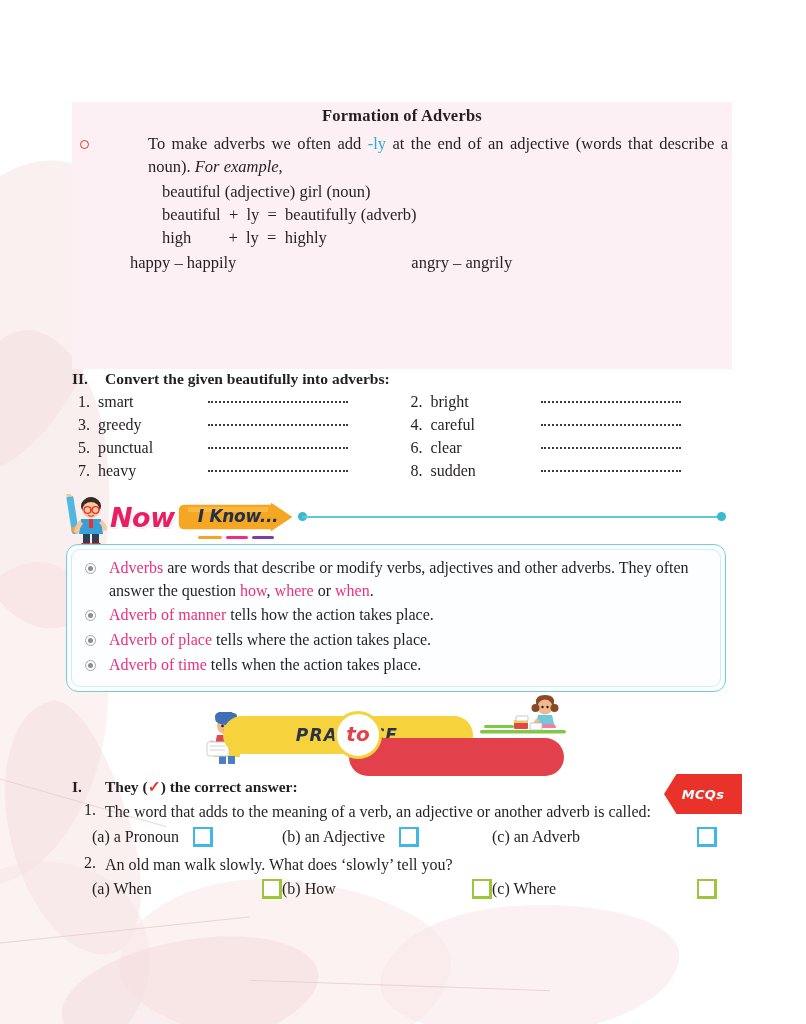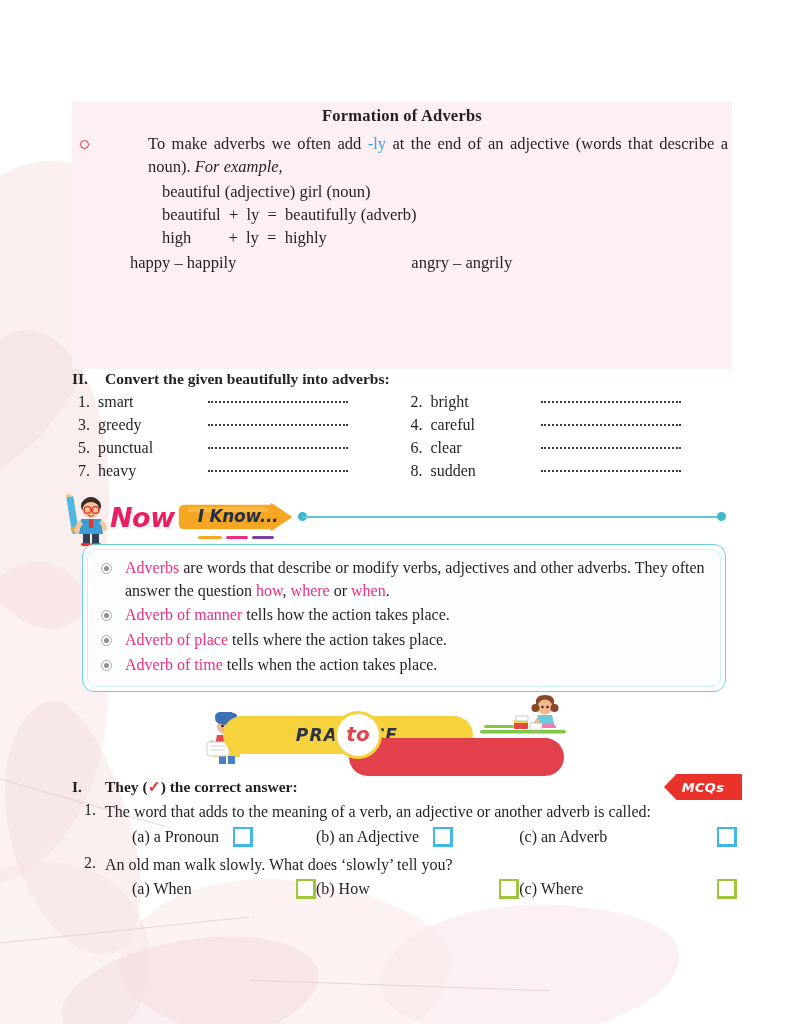--- a/index.html
+++ b/index.html
@@ -81,21 +81,21 @@
     font-size:17px; color:#23304a; letter-spacing:-.3px;
   }
   .dash-set { position:absolute; left:132px; top:40px; width:92px; height:5px; }
   .dash-set i { position:absolute; height:3px; border-radius:2px; top:0; }
   .nik-line { position:absolute; left:236px; top:20px; right:8px; height:2px; background:#5ec8d8; }
   .nik-dot { position:absolute; left:232px; top:16px; width:9px; height:9px; border-radius:50%; background:#3cb9cc; }
   .nik-dot-r { position:absolute; right:0px; top:16px; width:9px; height:9px; border-radius:50%; background:#3cb9cc; }
 
   .nik-box {
     position:relative; margin-top:-2px; border:1.6px solid #6fd0dd; border-radius:12px;
-    background:#fcfeff; padding:12px 16px 12px 14px; min-height:118px;margin-left:16px;
+    background:#fcfeff; padding:12px 16px 12px 14px; min-height:118px;
   }
   .nik-box:after {
     content:""; position:absolute; left:4px; top:4px; right:4px; bottom:4px;
     border:1px solid #cdeef3; border-radius:9px; pointer-events:none;
   }
   .nik-item { display:flex; align-items:flex-start; margin-bottom:2px; }
   .tgt { flex:0 0 auto; width:11px; height:11px; margin:6px 13px 0 4px; position:relative; }
   .tgt:before { content:""; position:absolute; inset:0; border:1.3px solid #a8a8a8; border-radius:50%; }
   .tgt:after { content:""; position:absolute; left:3px; top:3px; width:5px; height:5px; background:#8d8d8d; border-radius:50%; }
   .nik-text { font-size:16px; line-height:1.42; color:#231f20; }
@@ -132,31 +132,31 @@
   }
   .kid-left { position:absolute; left:0px; top:18px; width:46px; height:54px; }
   .kid-right { position:absolute; left:275px; top:0px; width:86px; height:48px; }
 
   
   .mcq { position:absolute; left:72px; top:778px; width:665px; }
   .mcq-head { display:flex; font-size:15.5px; font-weight:bold; color:#231f20; }
   .mcq-head .num { width:33px; }
   .tickmark { color:#e8322a; font-weight:bold; }
   .mcqs-tag {
-    position:absolute; right:-5px; top:-4px; width:78px; height:26px;
+    position:absolute; right:-5px; top:-4px; width:78px; height:40px;
     background:#e8322a; color:#fff; font-family:"DejaVu Sans", sans-serif;
     font-weight:bold; font-style:italic; font-size:13px;
     display:flex; align-items:center; justify-content:center;
     clip-path:polygon(0% 50%, 16% 0%, 100% 0%, 100% 100%, 16% 100%);
     letter-spacing:.3px;
   }
   .q { margin-top:5px; display:flex; font-size:16px; color:#231f20; }
   .q .qn { width:33px; text-align:right; padding-right:9px; flex:0 0 auto; }
   .q .qt { line-height:1.35; }
-  .opts { margin-top:4px; margin-left:60px; display:flex; align-items:center; }
+  .opts { margin-top:4px; margin-left:20px; display:flex; align-items:center; }
   .opt { display:flex; align-items:center; font-size:16px; color:#231f20; }
   .opt .lab { white-space:nowrap; }
   .cbox { width:20px; height:20px; background:#fff; margin-left:14px; }
   .cbox.blue { border:2px solid #3fb8e8; border-right:3px solid #3fb8e8; border-bottom:3px solid #3fb8e8; }
   .cbox.green { border:2px solid #9ec63b; border-right:3px solid #9ec63b; border-bottom:3px solid #9ec63b; }
 
   
   .footer { position:absolute; left:0; top:910px; width:806px; height:114px; }
 </style>
 </head>

